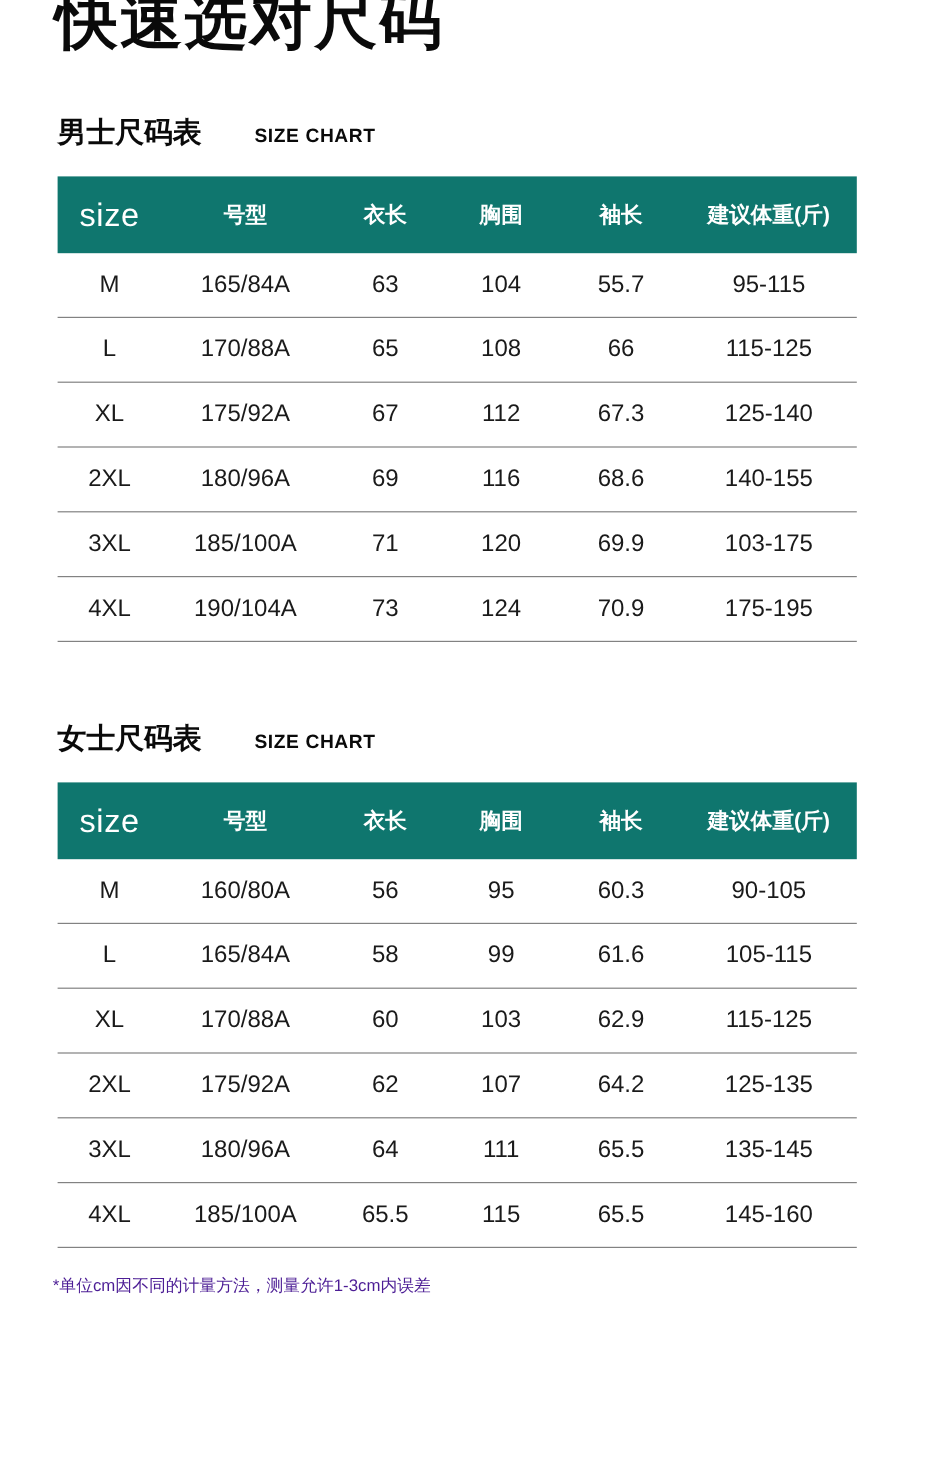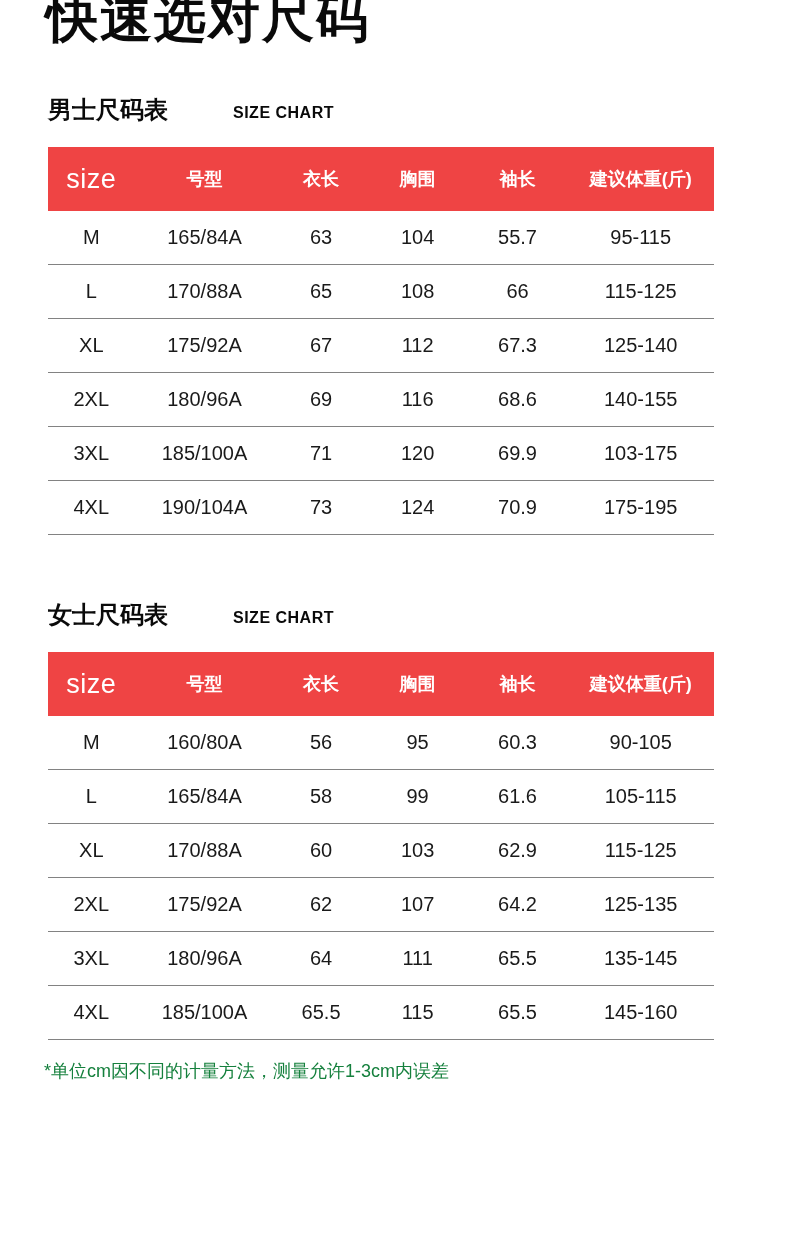--- a/index.html
+++ b/index.html
@@ -22,21 +22,21 @@
     font-size: 52px;
     line-height: 1.0;
     font-weight: 800;
     letter-spacing: 2px;
     color: #0a0a0a;
     white-space: nowrap;
   }
   .section-head {
     display: flex;
     align-items: baseline;
-    gap: 29px;
+    gap: 8px;
     margin-top: 50px;
   }
   .section-women .section-head {
     margin-top: 64px;
   }
   .section-title {
     margin: 0;
     font-size: 24px;
     font-weight: 800;
     color: #0a0a0a;
@@ -50,21 +50,21 @@
     white-space: nowrap;
     margin-left: 36px;
   }
   .size-table {
     margin-top: 21px;
     width: 666px;
   }
   .thead {
     display: flex;
     align-items: center;
-    background: #ef4444;
+    background: #0f766e;
     color: #ffffff;
     height: 64px;
   }
   .thead > div {
     text-align: center;
     font-size: 18px;
     font-weight: 700;
     white-space: nowrap;
   }
   .thead > div:nth-child(1) {
@@ -90,24 +90,24 @@
   .thead > :nth-child(3), .trow > :nth-child(3) { width: 14%; }
   .thead > :nth-child(4), .trow > :nth-child(4) { width: 15%; }
   .thead > :nth-child(5), .trow > :nth-child(5) { width: 15%; }
   .thead > :nth-child(6), .trow > :nth-child(6) { width: 22%; }
   .footnotes {
     margin-top: 16px;
     margin-left: -4px;
   }
   .footnote {
     margin: 0;
-    font-size: 18px;
+    font-size: 14px;
     line-height: 30px;
     font-weight: 500;
-    color: #15803d;
+    color: #4c1d95;
     white-space: nowrap;
   }
 </style>
 </head>
 <body>
 
 <div class="page">
 
   <h1 class="page-title">快速选对尺码</h1>
 

